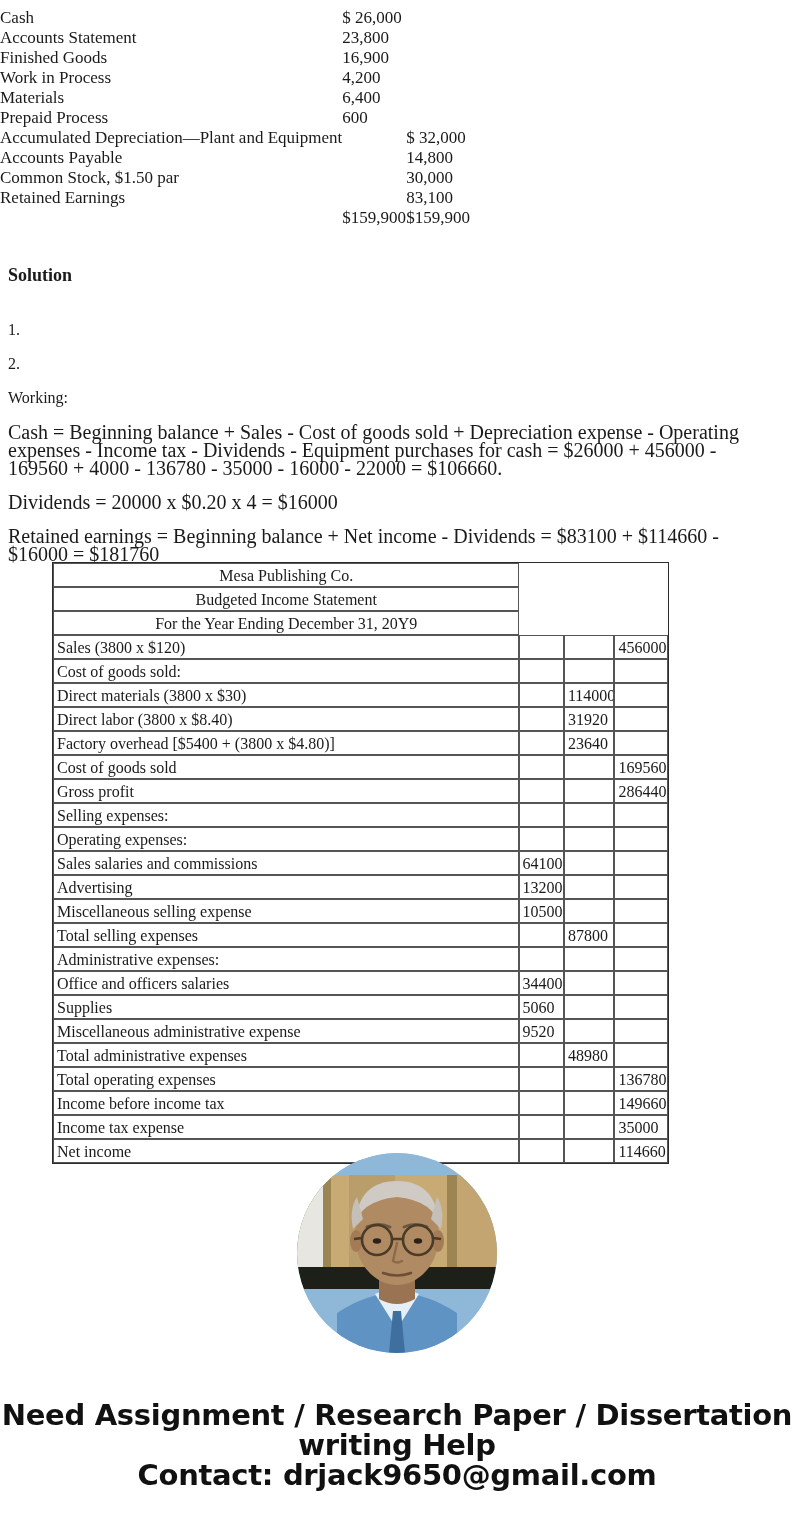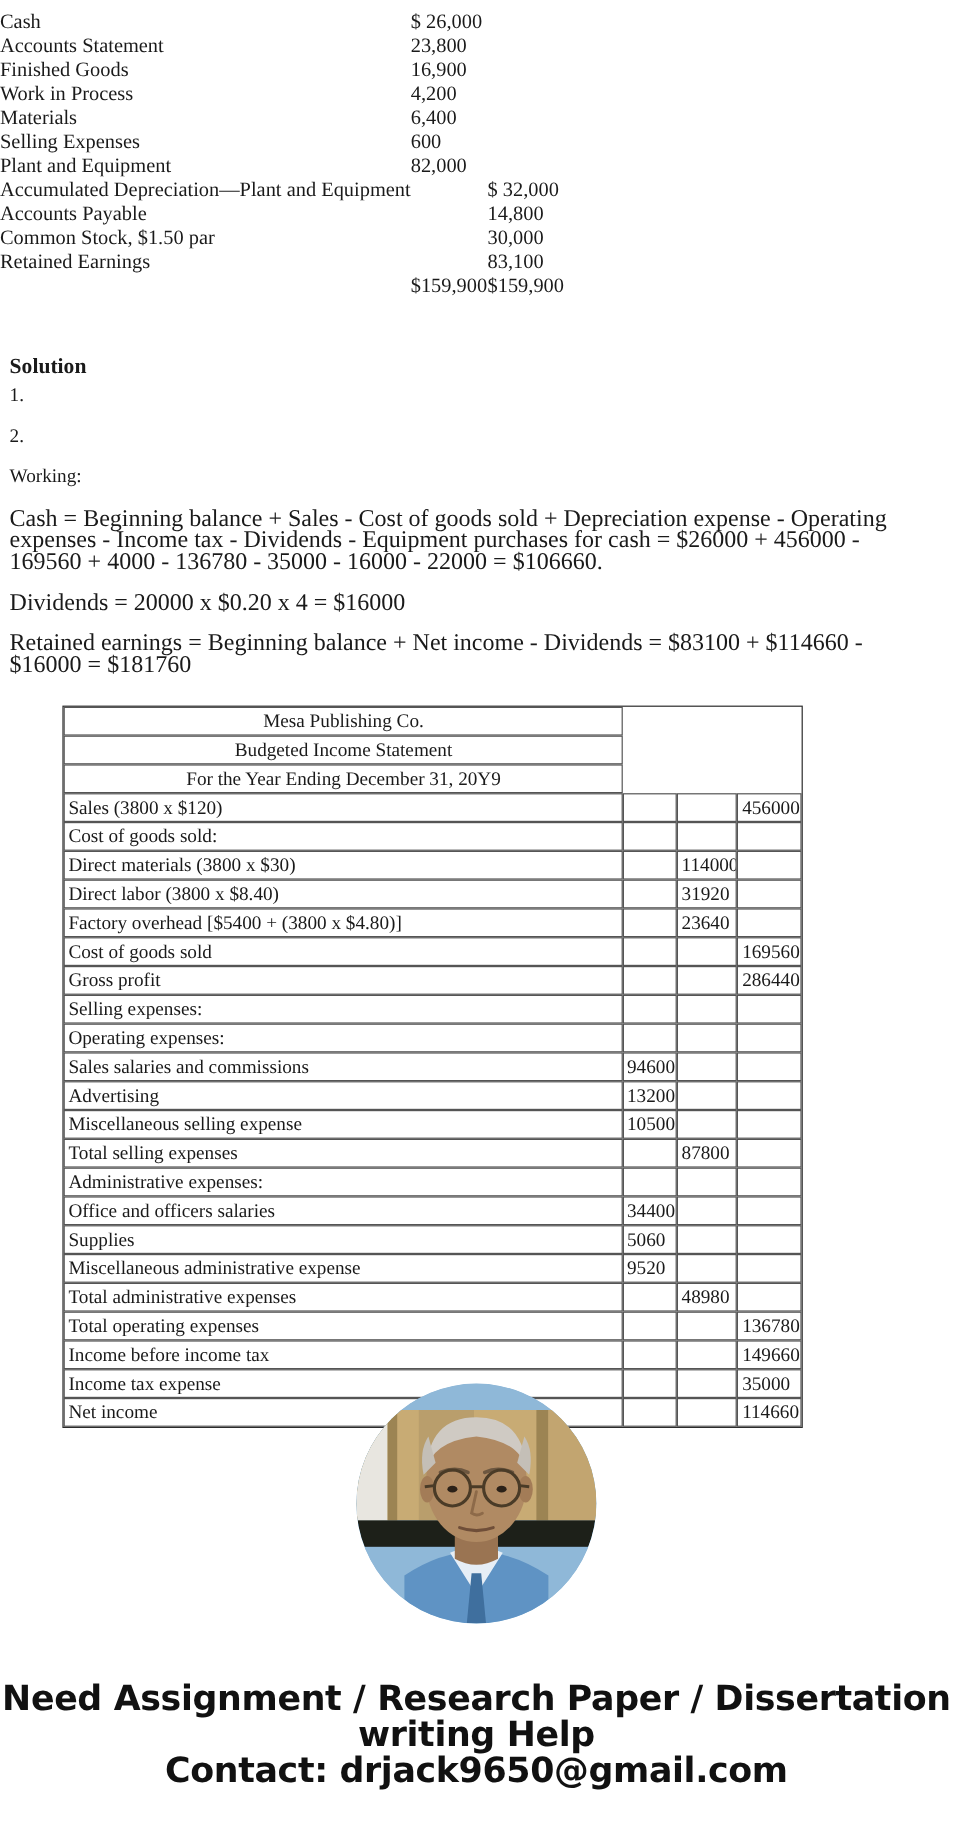--- a/index.html
+++ b/index.html
@@ -43,21 +43,21 @@
   td.tb-debit  { width: 64px;  }
   td.tb-credit { width: 100px; }
   td.tb-total-debit  { text-align: left; }
   td.tb-total-credit { text-align: left; }
   tr.tb-cut td { height: 20px; overflow: hidden; }
 
   
   .solution-h {
     position: absolute;
     left: 8px;
-    top: 295px;
+    top: 265px;
     font-size: 18px;
     font-weight: bold;
     line-height: 21px;
   }
   .num-1 { position: absolute; left: 8px; top: 320px; font-size: 16px; line-height: 19px; }
   .num-2 { position: absolute; left: 8px; top: 354px; font-size: 16px; line-height: 19px; }
   .working-lbl { position: absolute; left: 8px; top: 388px; font-size: 16px; line-height: 19px; }
 
   .para {
     position: absolute;
@@ -68,21 +68,21 @@
     text-align: left;
   }
   .para-cash { top: 423px; }
   .para-div  { top: 493px; }
   .para-re   { top: 527px; }
 
   
   .bis-wrap {
     position: absolute;
     left: 8px;
-    top: 588px;
+    top: 562px;
     padding-left: 44px;
   }
   table.bis {
     border-collapse: separate;
     border-spacing: 0;
     border: 1px solid #2b2b2b;
     font-size: 16px;
     line-height: 19px;
     background: #ffffff;
     table-layout: fixed;
@@ -170,27 +170,22 @@
           <td class="tb-name">Work in Process</td>
           <td class="tb-debit">4,200</td>
           <td class="tb-credit"></td>
         </tr>
         <tr>
           <td class="tb-name">Materials</td>
           <td class="tb-debit">6,400</td>
           <td class="tb-credit"></td>
         </tr>
         <tr>
-          <td class="tb-name">Selling Expenses</td>
+          <td class="tb-name">Prepaid Process</td>
           <td class="tb-debit">600</td>
-          <td class="tb-credit"></td>
-        </tr>
-        <tr>
-          <td class="tb-name">Plant and Equipment</td>
-          <td class="tb-debit">82,000</td>
           <td class="tb-credit"></td>
         </tr>
         <tr>
           <td class="tb-name">Accumulated Depreciation—Plant and Equipment</td>
           <td class="tb-debit"></td>
           <td class="tb-credit">$ 32,000</td>
         </tr>
         <tr>
           <td class="tb-name">Accounts Payable</td>
           <td class="tb-debit"></td>
@@ -297,21 +292,21 @@
           <td class="num"></td>
         </tr>
         <tr>
           <td>Operating expenses:</td>
           <td class="num"></td>
           <td class="num"></td>
           <td class="num"></td>
         </tr>
         <tr>
           <td>Sales salaries and commissions</td>
-          <td class="num">94600</td>
+          <td class="num">64100</td>
           <td class="num"></td>
           <td class="num"></td>
         </tr>
         <tr>
           <td>Advertising</td>
           <td class="num">13200</td>
           <td class="num"></td>
           <td class="num"></td>
         </tr>
         <tr>

